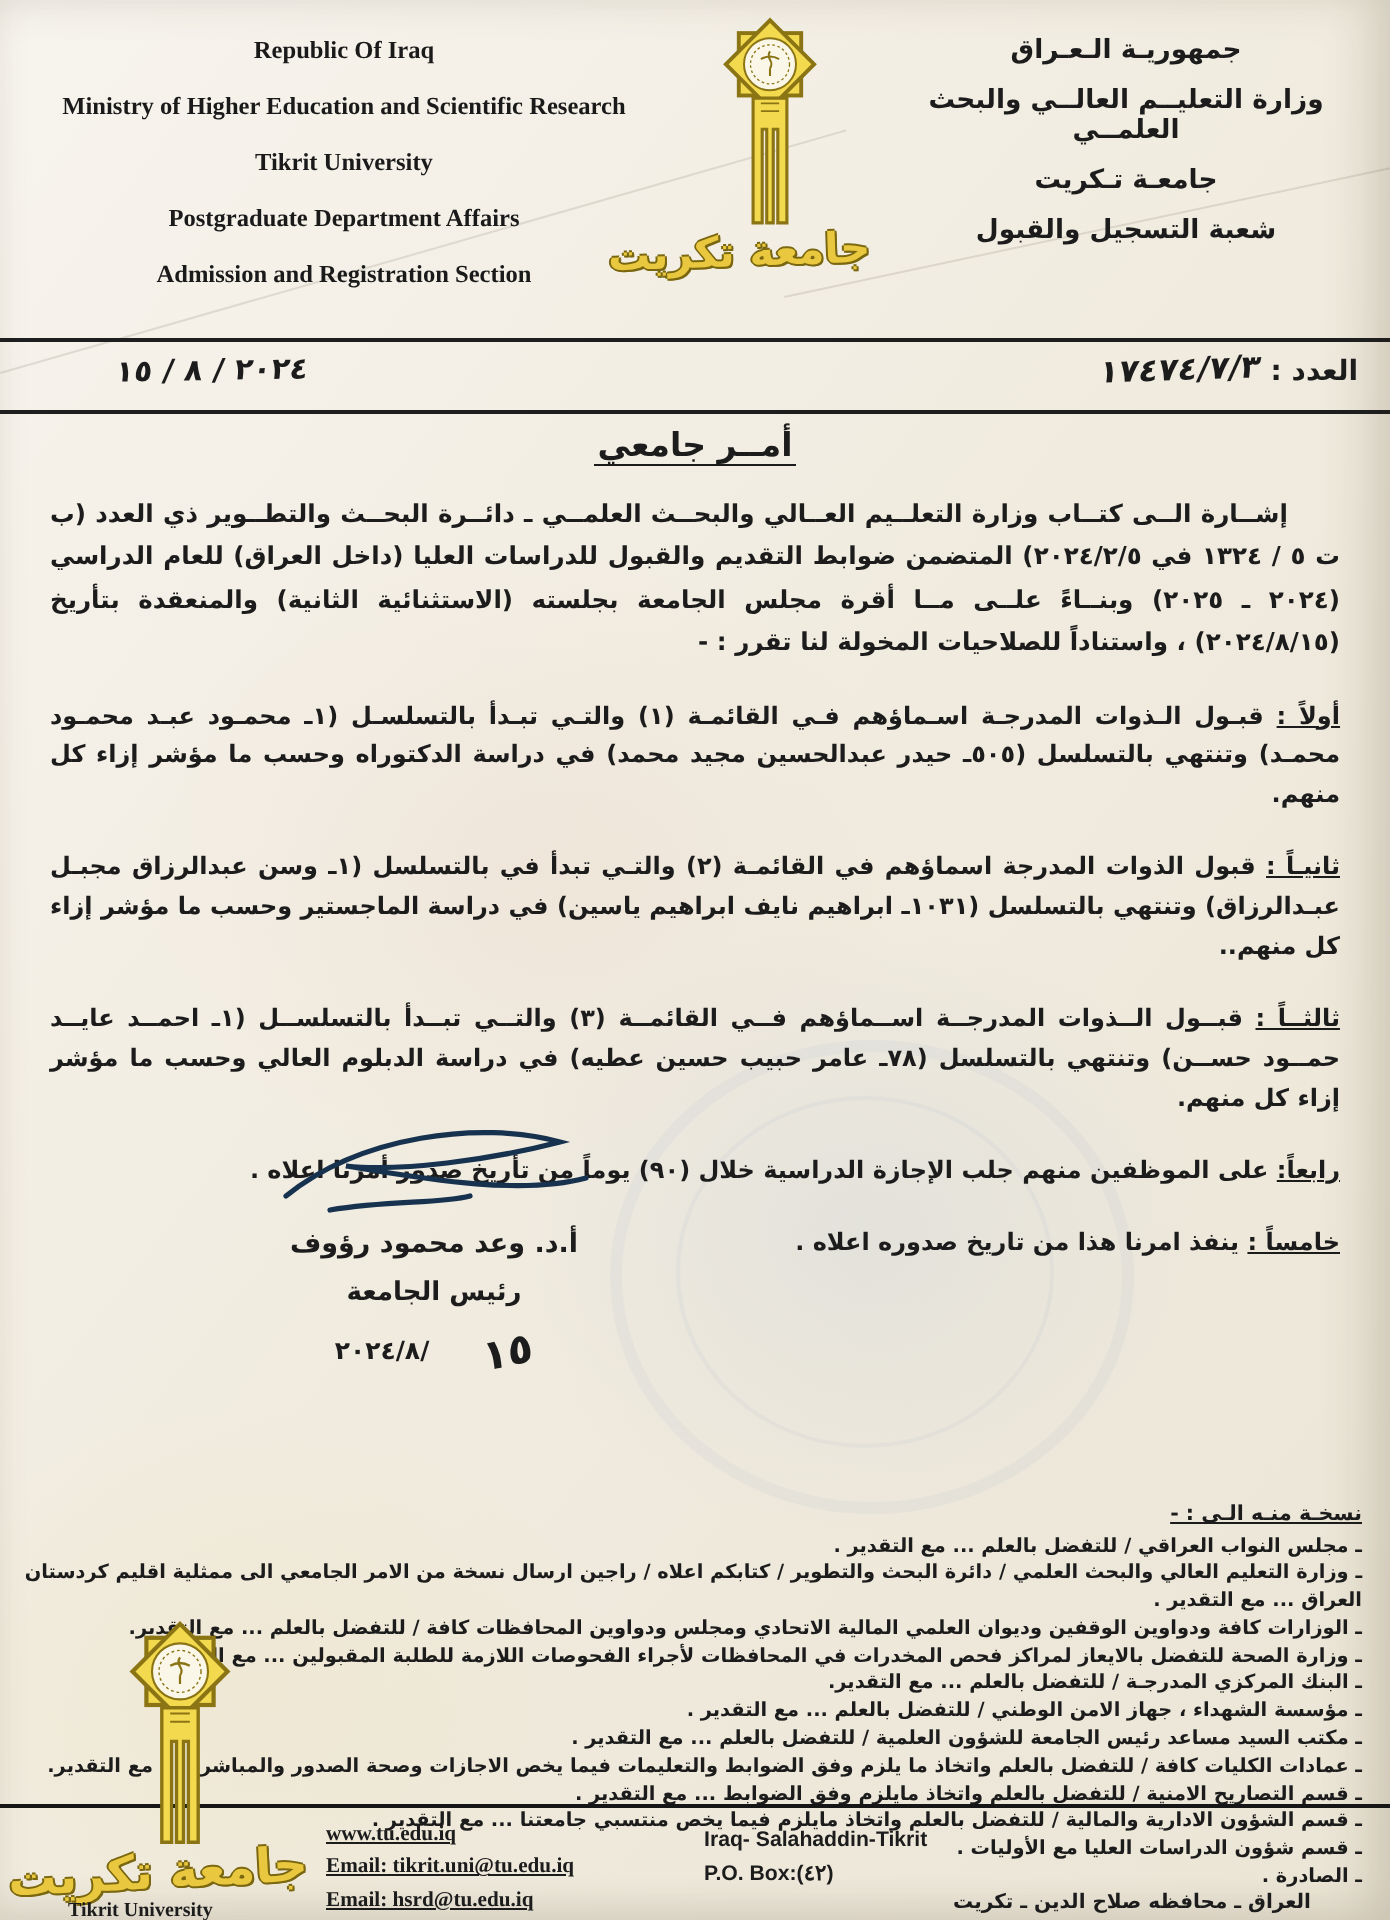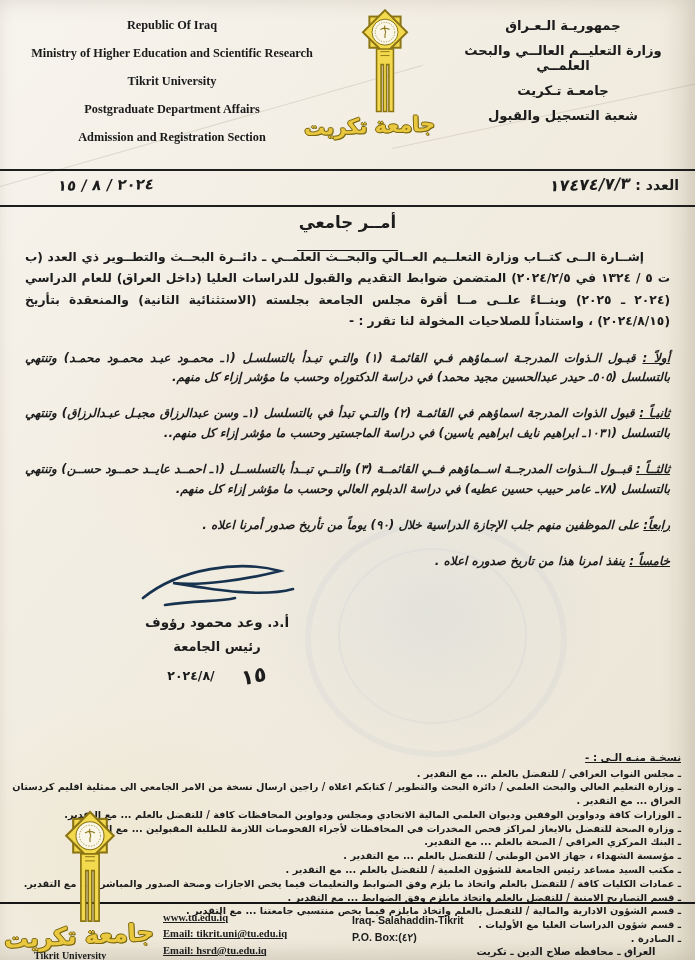--- a/index.html
+++ b/index.html
@@ -36,25 +36,25 @@
   .rule{position:absolute;left:0;right:0;height:2px;background:#1e1e1e;}
   .rule1{top:169px;} .rule2{top:205px;}
 
   .ref-number{position:absolute;top:175px;right:16px;font-weight:bold;font-size:14px;}
   .hand{font-family:"DejaVu Sans",sans-serif;font-weight:bold;}
   .ref-number .hand{display:inline-block;font-size:16px;transform:skewX(-10deg) rotate(-2deg);}
   .ref-date{position:absolute;top:176px;left:58px;direction:ltr;font-weight:bold;font-size:15px;
     transform:skewX(-8deg) rotate(-1deg);}
 
   .doc-title{position:absolute;top:213px;left:0;right:0;text-align:center;}
-  .doc-title span{font-size:16.5px;font-weight:bold;border-bottom:1.6px solid #1c1c1c;padding:0 2px 18px;}
+  .doc-title span{font-size:16.5px;font-weight:bold;border-bottom:1.6px solid #1c1c1c;padding:0 2px 0;}
 
   .body{position:absolute;top:247px;right:25px;left:25px;font-weight:bold;}
   .intro{font-size:12.3px;line-height:1.74;text-align:justify;text-indent:26px;margin:0 0 13px;}
-  .clause{font-size:12px;line-height:1.66;text-align:justify;margin:16px 0 11px;font-style:italic;}
+  .clause{font-size:12px;line-height:1.66;text-align:justify;margin:16px 0 11px;}
   .clause .lbl{text-decoration:underline;}
   .clause.short{margin-bottom:6px;}
 
   .signature{position:absolute;top:558px;left:92px;width:250px;text-align:center;font-weight:bold;}
   .signature svg{display:block;margin:0 auto -2px;}
   .sig-name{font-size:13.5px;}
   .sig-title{font-size:13px;margin-top:9px;}
   .sig-date{direction:ltr;font-size:12.5px;margin-top:10px;}
   .sig-date .hand{display:inline-block;font-size:21px;margin-left:22px;transform:rotate(-12deg) skewX(-6deg);vertical-align:middle;}
 
@@ -172,21 +172,21 @@
       <span class="hand">١٥</span>
     </div>
   </div>
 
   <div class="cc">
     <div class="cc-head">نسخـة منـه الـى : -</div>
     <div class="item">ـ مجلس النواب العراقي / للتفضل بالعلم ... مع التقدير .</div>
     <div class="item">ـ وزارة التعليم العالي والبحث العلمي / دائرة البحث والتطوير / كتابكم اعلاه / راجين ارسال نسخة من الامر الجامعي الى ممثلية اقليم كردستان العراق ... مع التقدير .</div>
     <div class="item">ـ الوزارات كافة ودواوين الوقفين وديوان العلمي المالية الاتحادي ومجلس ودواوين المحافظات كافة / للتفضل بالعلم ... مع التقدير.</div>
     <div class="item">ـ وزارة الصحة للتفضل بالايعاز لمراكز فحص المخدرات في المحافظات لأجراء الفحوصات اللازمة للطلبة المقبولين ... مع التقدير.</div>
-    <div class="item">ـ البنك المركزي العراقي / الصحة بالعلم ... مع التقدير.</div>
+    <div class="item">ـ البنك المركزي المدرجـة / للتفضل بالعلم ... مع التقدير.</div>
     <div class="item">ـ مؤسسة الشهداء ، جهاز الامن الوطني / للتفضل بالعلم ... مع التقدير .</div>
     <div class="item">ـ مكتب السيد مساعد رئيس الجامعة للشؤون العلمية / للتفضل بالعلم ... مع التقدير .</div>
     <div class="item">ـ عمادات الكليات كافة / للتفضل بالعلم واتخاذ ما يلزم وفق الضوابط والتعليمات فيما يخص الاجازات وصحة الصدور والمباشرة ... مع التقدير.</div>
     <div class="item">ـ قسم التصاريح الامنية / للتفضل بالعلم واتخاذ مايلزم وفق الضوابط ... مع التقدير .</div>
     <div class="item">ـ قسم الشؤون الادارية والمالية / للتفضل بالعلم واتخاذ مايلزم فيما يخص منتسبي جامعتنا ... مع التقدير .</div>
     <div class="item">ـ قسم شؤون الدراسات العليا مع الأوليات .</div>
     <div class="item">ـ الصادرة .</div>
   </div>
 
   <div class="footer-line"></div>

